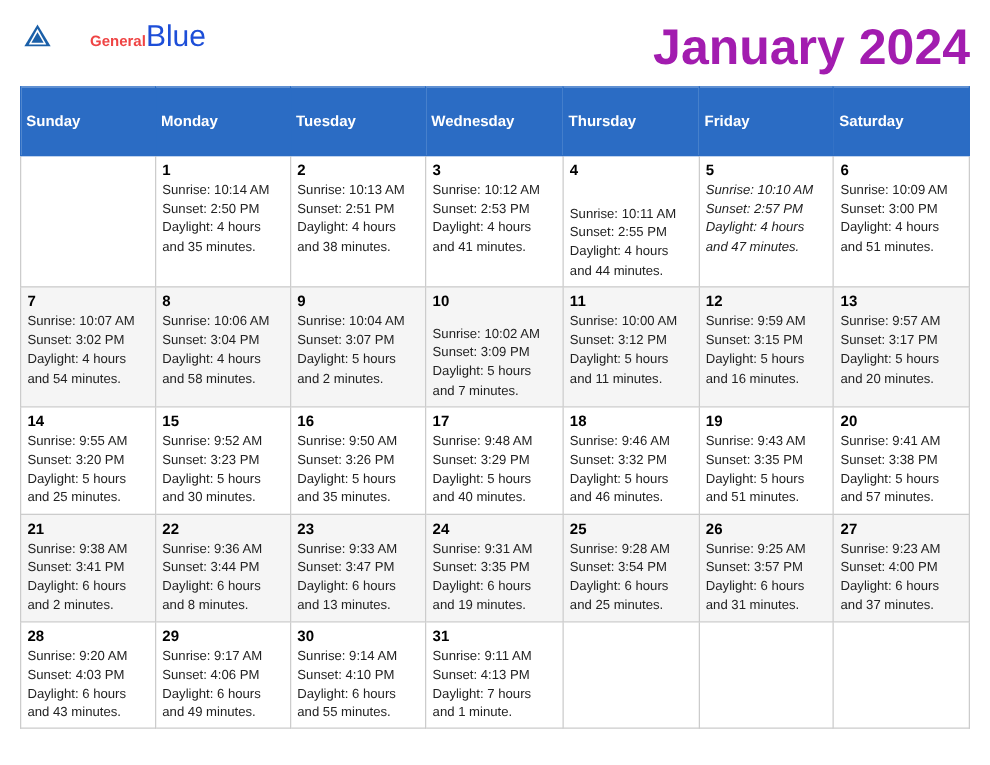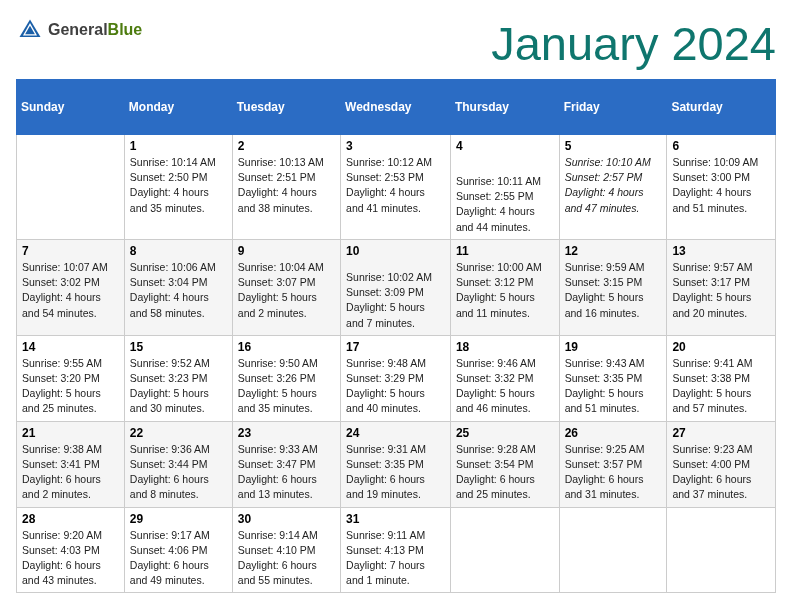--- a/index.html
+++ b/index.html
@@ -15,40 +15,41 @@
       justify-content: space-between;
       align-items: flex-start;
       margin-bottom: 8px;
     }
     .logo {
       display: flex;
       align-items: center;
       gap: 4px;
     }
     .logo-text-general {
-      font-size: 16px;
+      font-size: 12px;
       font-weight: bold;
-      color: #404040;
+      color: #ef4444;
+      margin-left: 24px;
     }
     .logo-text-blue {
-      font-size: 16px;
-      font-weight: bold;
-      color: #4d7c0f;
+      font-size: 24px;
+      font-weight: normal;
+      color: #1d4ed8;
     }
     .logo-icon {
       width: 28px;
       height: 28px;
     }
     .title-block {
       text-align: right;
     }
     .month-title {
-      font-size: 47px;
-      font-weight: normal;
-      color: #0f766e;
+      font-size: 40px;
+      font-weight: bold;
+      color: #a21caf;
     }
     .location-title {
       font-size: 14px;
       color: #555;
     }
     table {
       width: 100%;
       border-collapse: collapse;
       font-size: 11px;
     }

